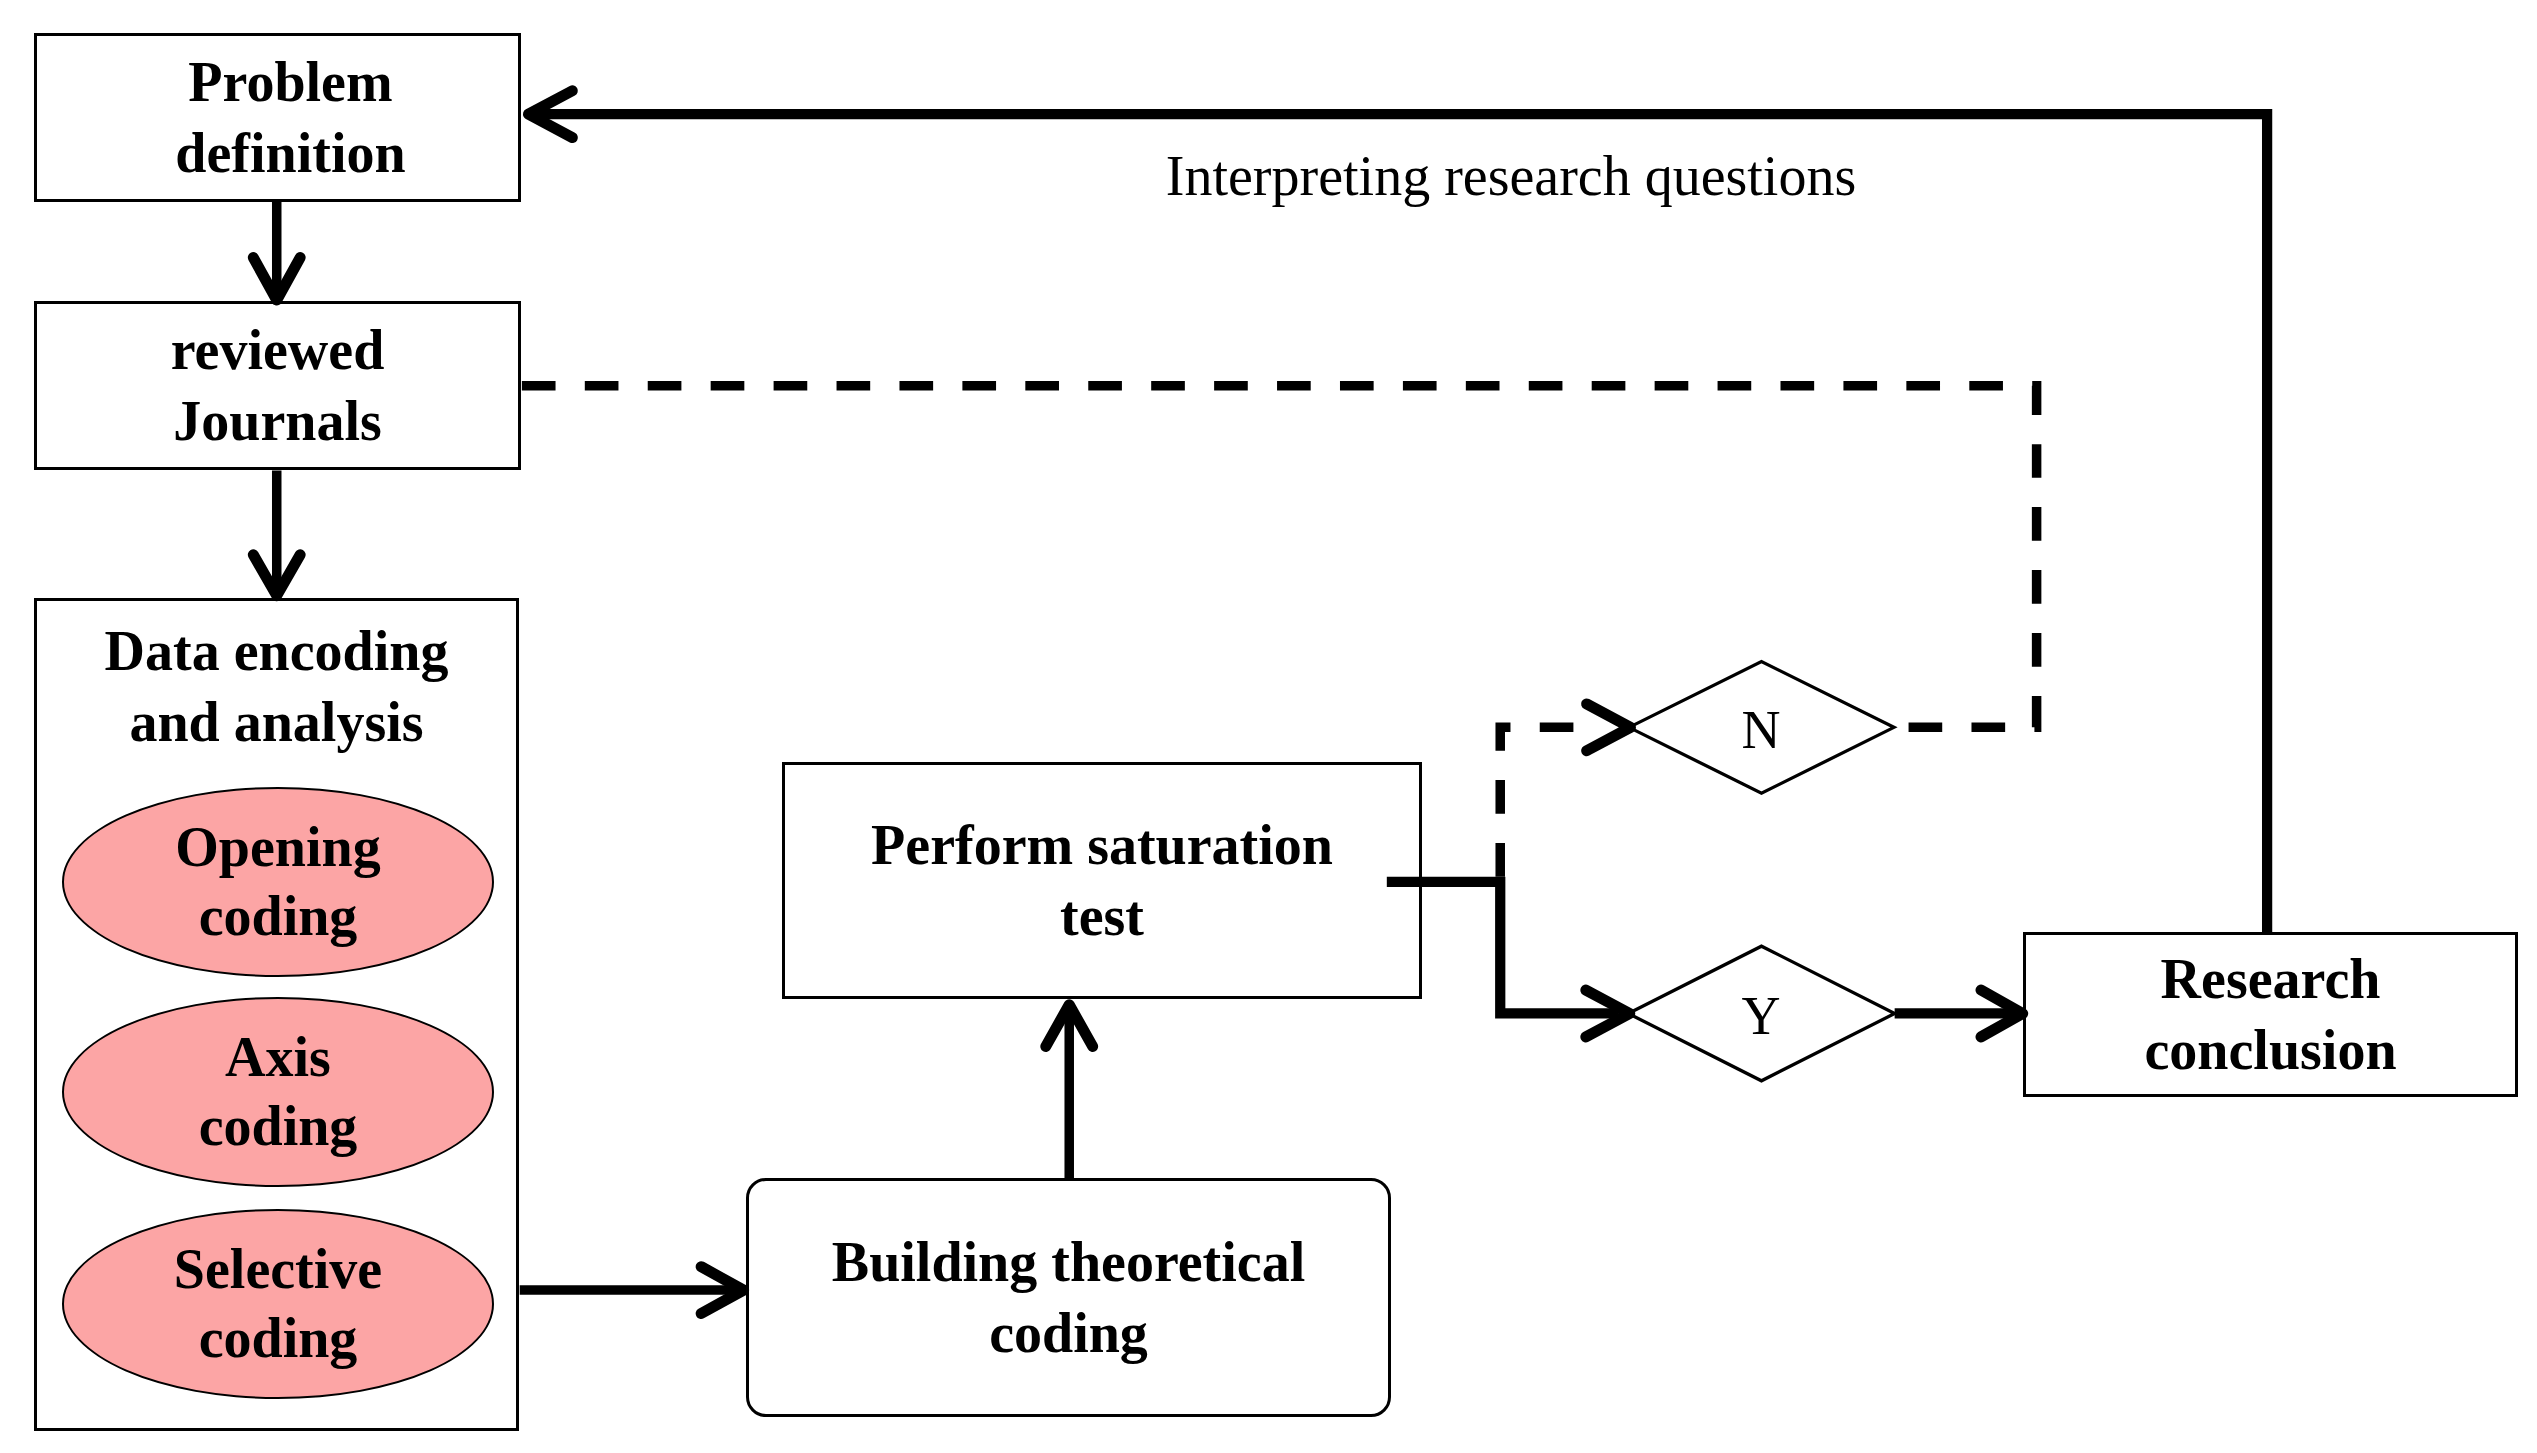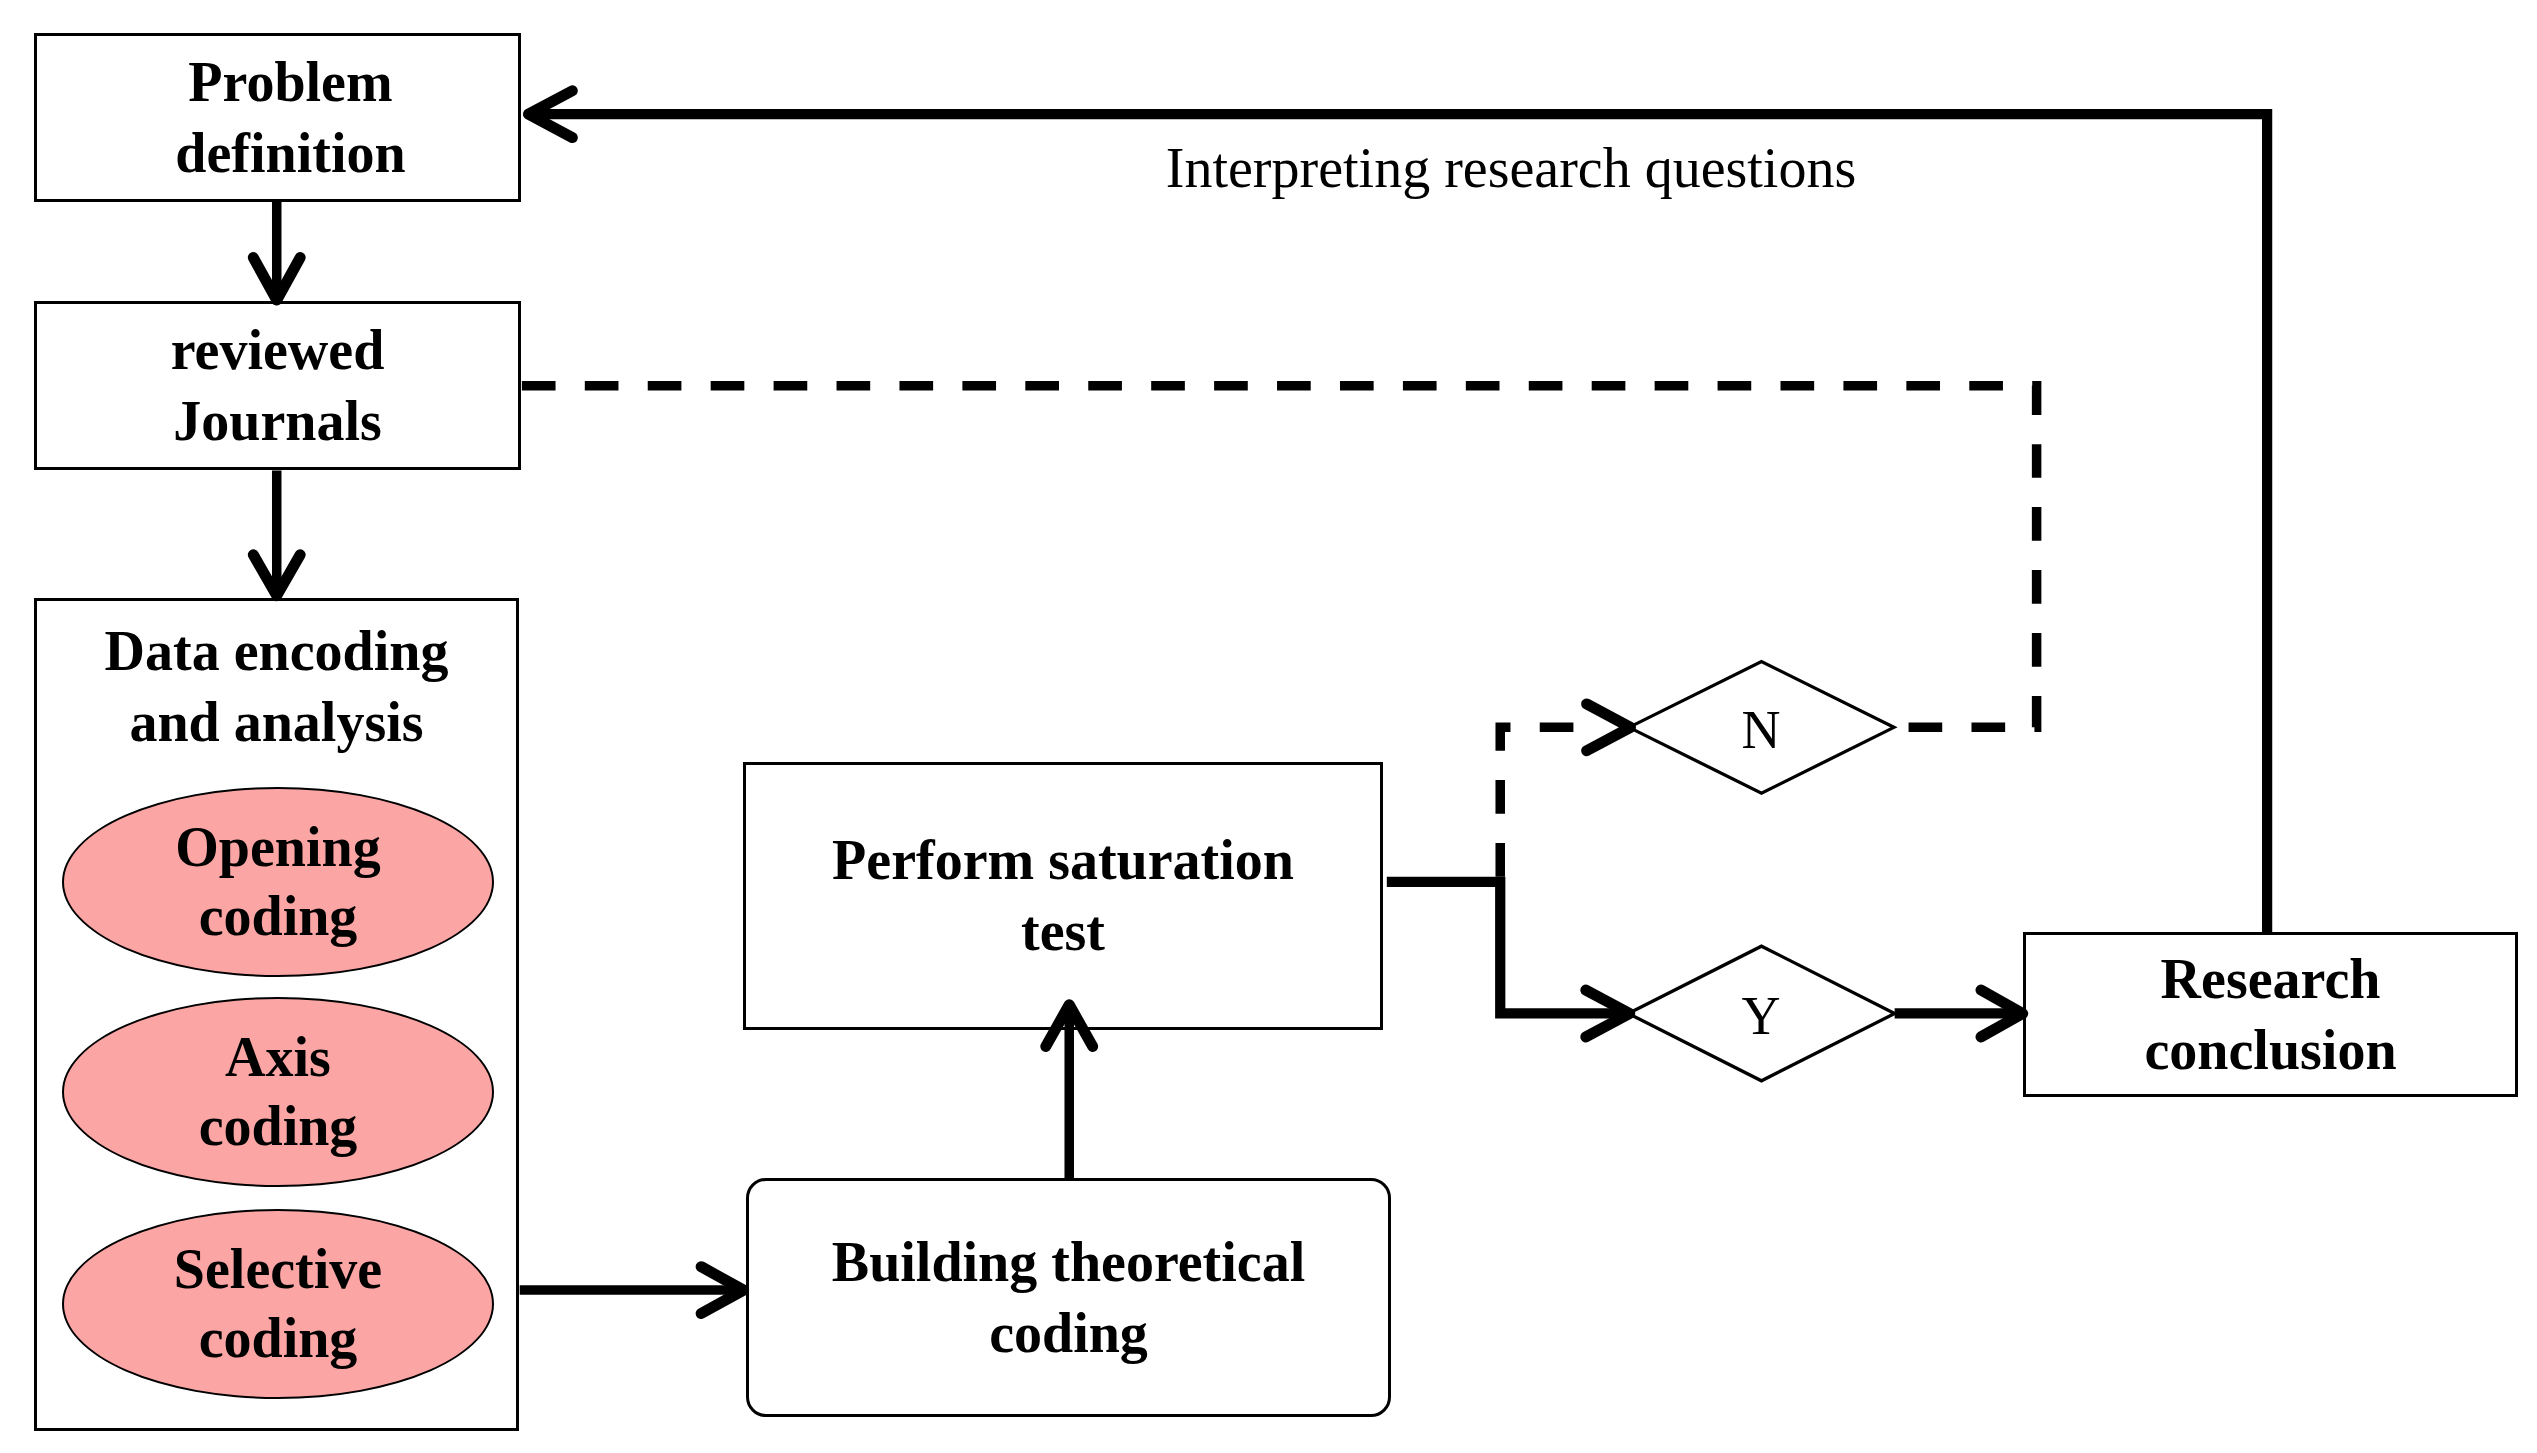--- a/index.html
+++ b/index.html
@@ -76,29 +76,29 @@
     position: absolute;
     transform: translate(-50%, -50%);
     font-size: 54px;
     line-height: 1;
   }
 
   
   #box-problem      { left: 34px;   top: 33px;   width: 487px; height: 169px; padding-left: 26px; }
   #box-journals     { left: 34px;   top: 301px;  width: 487px; height: 169px; }
   #panel-data       { left: 34px;   top: 598px;  width: 485px; height: 833px; }
-  #box-saturation   { left: 743px; top: 762px; width: 640px; height: 268px; }
+  #box-saturation   { left: 782px; top: 762px; width: 640px; height: 237px; }
   #box-building     { left: 746px; top: 1178px; width: 645px; height: 239px; border-radius: 20px; }
   #box-conclusion   { left: 2023px; top: 932px; width: 495px; height: 165px; }
 
   #ellipse-opening   { left: 62px; top: 787px; width: 432px; height: 190px; }
   #ellipse-axis      { left: 62px; top: 997px; width: 432px; height: 190px; }
   #ellipse-selective { left: 62px; top: 1209px; width: 432px; height: 190px; }
 
-  #label-interpreting { left: 1511px; top: 168px; }
+  #label-interpreting { left: 1511px; top: 176px; }
   #label-continue     { left: 1276px; top: 432px; }
   #label-n { left: 1761px; top: 730px; }
   #label-y { left: 1761px; top: 1016px; }
 </style>
 </head>
 <body>
 
 <div class="canvas">
 
   <div class="box" id="box-problem">

